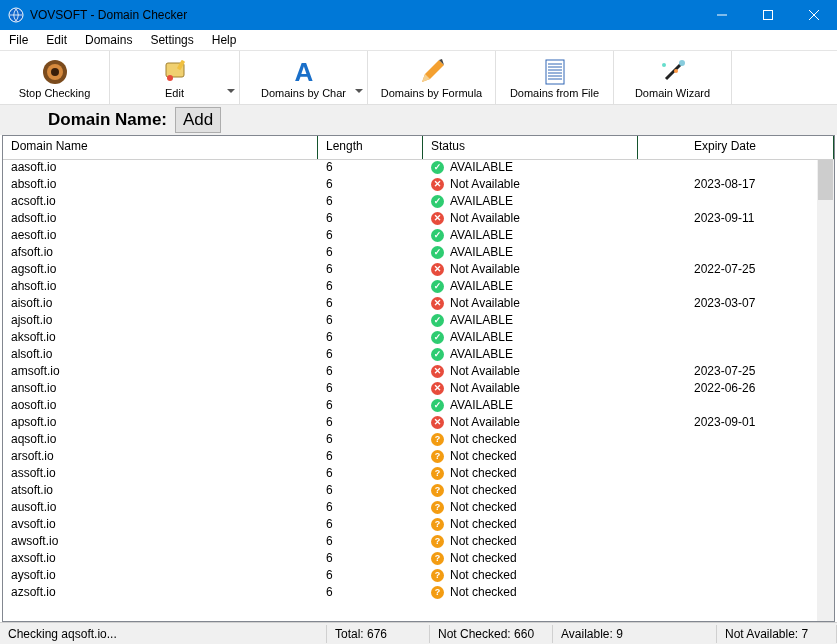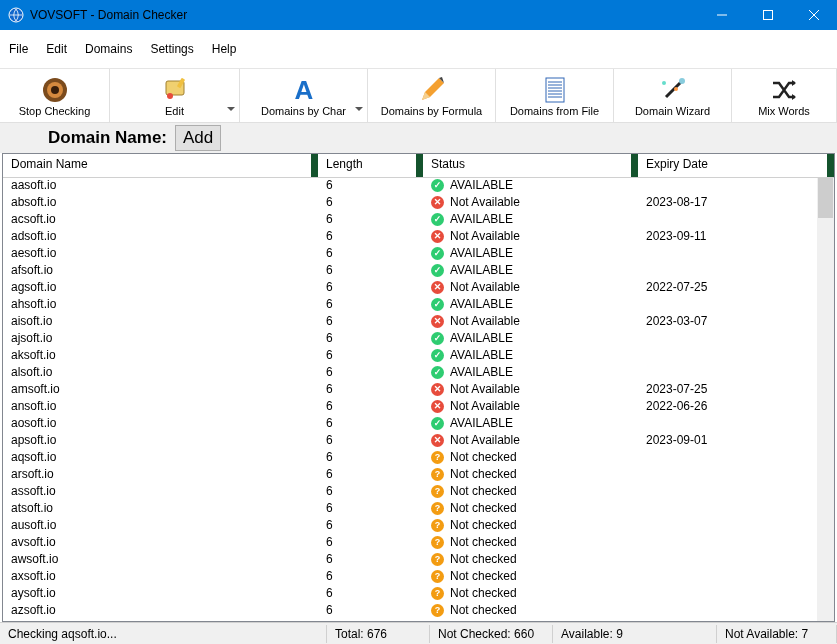--- a/index.html
+++ b/index.html
@@ -4,49 +4,49 @@
 <style>
 * { margin: 0; padding: 0; box-sizing: border-box; font-family: "Segoe UI", Tahoma, sans-serif; }
 body { width: 837px; height: 644px; overflow: hidden; background: #fff; display: flex; flex-direction: column; }
 
 .titlebar { background: #0078d7; color: #000000; height: 30px; display: flex; align-items: center; }
 .titlebar .app-icon { width: 16px; height: 16px; margin: 0 6px 0 8px; }
 .titlebar .title-text { font-size: 12px; flex: 1; }
 .titlebar .win-controls { display: flex; }
 .win-btn { width: 46px; height: 30px; display: flex; align-items: center; justify-content: center; color: #fff; }
 
-.menubar { background: #fff; height: 39px; display: flex; align-items: center; border-bottom: 1px solid #e5e5e5; }
+.menubar { background: #fff; height: 21px; display: flex; align-items: center; border-bottom: 1px solid #e5e5e5; }
 .menu-item { font-size: 12px; padding: 2px 9px; }
 
 .toolbar { background: #fff; height: 54px; display: flex; border-bottom: 1px solid #e0e0e0; }
 .tool-btn { display: flex; flex-direction: column; align-items: center; justify-content: center; font-size: 11px; position: relative; border-right: 1px solid #e0e0e0; }
 .tool-btn .icon { width: 30px; height: 30px; display: flex; align-items: center; justify-content: center; }
 .tool-btn .dropdown-arrow { position: absolute; right: 4px; bottom: 10px; }
 
 .domain-input-row { background: #f0f0f0; height: 30px; display: flex; align-items: center; }
 .domain-label { font-size: 17px; font-weight: bold; padding: 0 6px; margin-left: 42px; }
 .domain-input { flex: 1; height: 26px; font-size: 17px; padding: 0 6px; border: 1px solid #7a7a7a; background: #fff; }
 .add-btn { height: 26px; width: 46px; font-size: 17px; background: #e1e1e1; border: 1px solid #adadad; margin: 0 2px; }
 
 .table-wrap { flex: 1; overflow: hidden; border: 1px solid #828790; margin: 0 2px; display: flex; flex-direction: column; position: relative; }
 .table-header { display: flex; background: #fff; border-bottom: 1px solid #d0d0d0; height: 24px; }
-.th { font-size: 12px; padding: 3px 8px; border-right: 7px solid #14532d; text-align: left; }
+.th { font-size: 12px; padding: 3px 8px; border-right: 1px solid #14532d; text-align: left; }
 .table-body { flex: 1; overflow-y: auto; overflow-x: hidden; }
 .tr { display: flex; height: 17px; font-size: 12px; align-items: flex-start; }
 .td { padding: 0 8px; white-space: nowrap; overflow: hidden; }
 .status-cell { display: flex; align-items: center; gap: 6px; }
 .status-icon { width: 13px; height: 13px; border-radius: 50%; display: inline-flex; align-items: center; justify-content: center; color: #fff; font-size: 9px; font-weight: bold; flex-shrink: 0; }
 .status-available { background: #2ecc71; }
 .status-notavailable { background: #e74c3c; }
 .status-notchecked { background: #f39c12; }
 
 .col-name { width: 315px; }
 .col-len { width: 105px; }
 .col-status { width: 215px; }
-.col-expiry { flex: 1; }
+.col-expiry { flex: 1; margin-left: 48px; }
 
 .scrollbar-track { position: absolute; right: 0; top: 24px; bottom: 0; width: 17px; background: #f0f0f0; }
 .scrollbar-thumb { position: absolute; left: 1px; right: 1px; top: 0; height: 40px; background: #cdcdcd; }
 
 .statusbar { height: 22px; background: #f0f0f0; border-top: 1px solid #d0d0d0; display: flex; font-size: 12px; align-items: center; }
 .status-cell-bar { padding: 2px 8px; border-right: 1px solid #d0d0d0; }
 .sb-checking { width: 327px; }
 .sb-total { width: 103px; }
 .sb-notchecked { width: 123px; }
 .sb-avail { flex: 1; }
@@ -160,29 +160,20 @@
     <span class="icon">
         <svg width="30" height="30">
           <line x1="8" y1="22" x2="24" y2="6" stroke="#222" stroke-width="3"></line>
           <circle cx="6" cy="8" r="2" fill="#6dc"></circle>
           <circle cx="18" cy="14" r="2" fill="#f94"></circle>
           <circle cx="24" cy="6" r="3" fill="#8cd"></circle>
         </svg>
       </span>
     <span>Domain Wizard</span>
   </div>
-  <div class="tool-btn" style="flex:1">
-    <span class="icon">
-        <svg width="30" height="30">
-          <path d="M4 8h6l10 14h6M4 22h6l10-14h6" stroke="#222" stroke-width="2.5" fill="none"></path>
-          <path d="M23 5l4 3-4 3M23 19l4 3-4 3" fill="#222"></path>
-        </svg>
-      </span>
-    <span>Mix Words</span>
-  </div>
 </div>
 
 <div class="domain-input-row">
   <span class="domain-label">Domain Name:</span>
   <button class="add-btn">Add</button>
 </div>
 
 <div class="table-wrap">
   <div class="table-header">
     <div class="th col-name">Domain Name</div>

